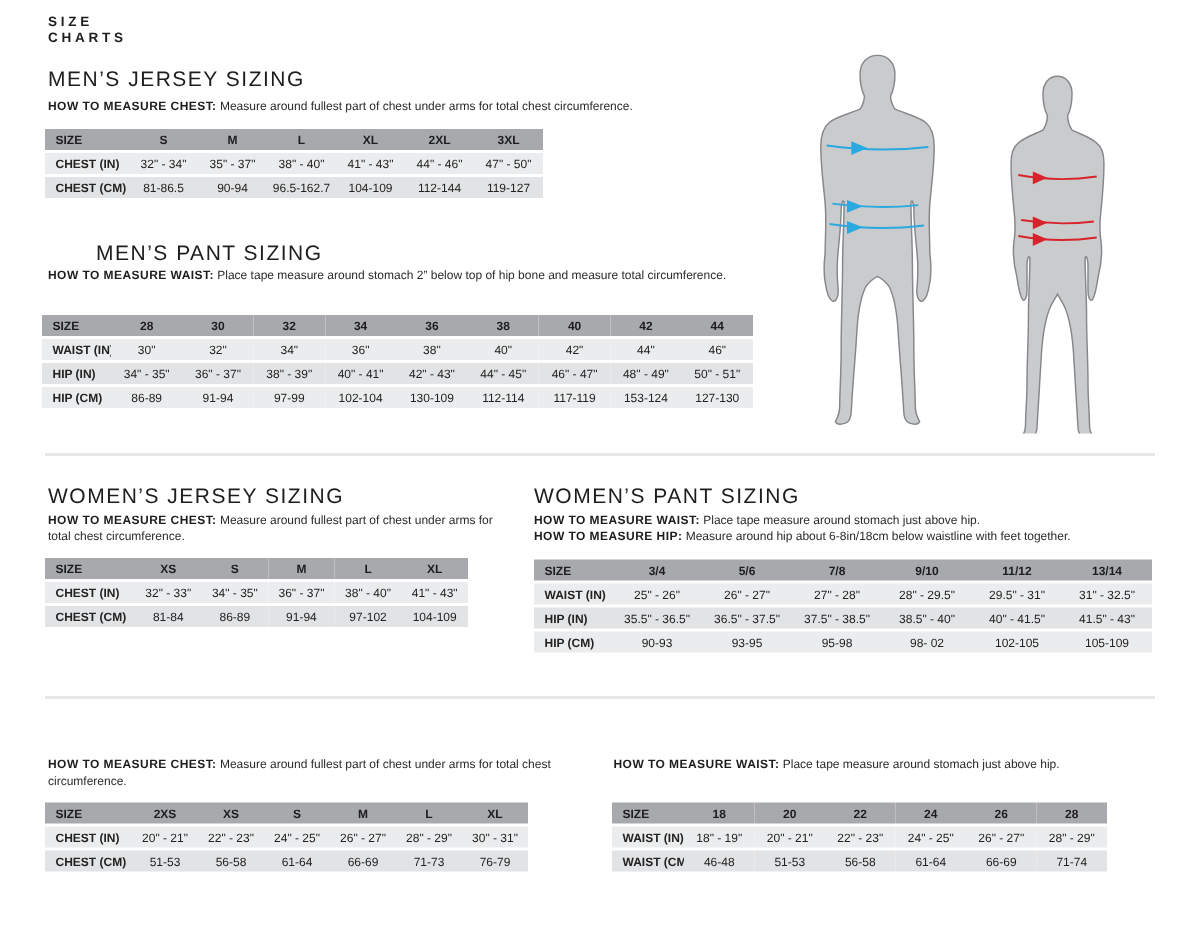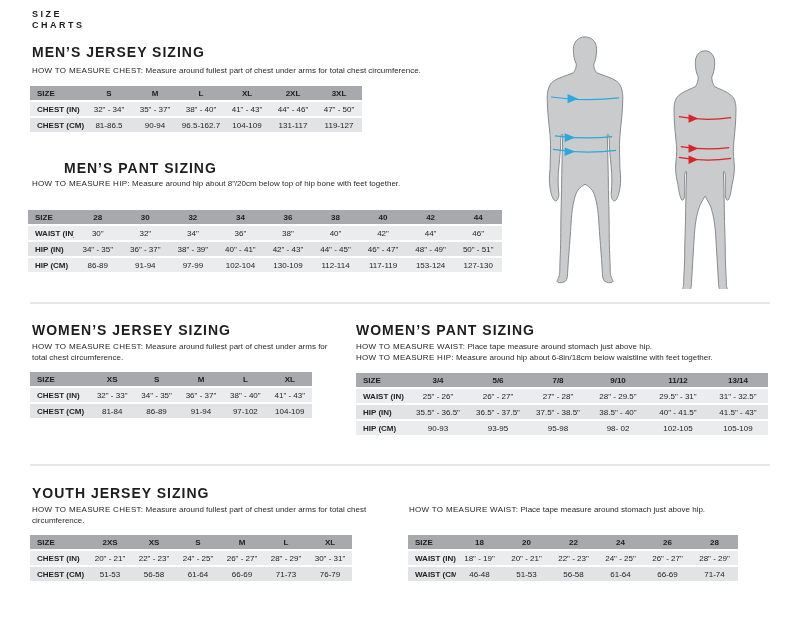--- a/index.html
+++ b/index.html
@@ -2,23 +2,23 @@
 <html><head>
 <meta charset="utf-8">
 <style>
   html,body{margin:0;padding:0;background:#fff;}
   #page{
     position:relative;width:800px;height:618px;background:#ffffff;overflow:hidden;
     font-family:"Liberation Sans", sans-serif;color:#1d1d1f;border-radius:11px;
   }
   .abs{position:absolute;}
   .size-label{font-size:9px;font-weight:bold;letter-spacing:2.5px;line-height:11px;white-space:pre-line;}
-  .sec-title{margin:0;font-size:14px;font-weight:bold;letter-spacing:1px;color:#1d1d1f;white-space:nowrap;text-align:right;}
+  .sec-title{margin:0;font-size:14px;font-weight:normal;letter-spacing:1px;color:#1d1d1f;white-space:nowrap;text-align:right;}
   .measure{margin:0;font-size:8px;line-height:10.5px;color:#2a2a2a;}
-  .measure strong{font-weight:normal;letter-spacing:.3px;color:#1d1d1f;}
+  .measure strong{font-weight:bold;letter-spacing:.3px;color:#1d1d1f;}
   .divider{height:2px;background:#e8e8e8;}
   .size-table{width:100%;border-collapse:separate;border-spacing:0 2px;table-layout:fixed;
     font-size:8px;color:#232323;}
   .size-table th,.size-table td{height:14px;padding:0 2px;text-align:center;vertical-align:middle;
     font-weight:normal;overflow:hidden;white-space:nowrap;}
   .size-table thead th{background:#a7a9ac;font-weight:bold;color:#1d1d1f;}
   .size-table .lbl{text-align:left;padding-left:7px;font-weight:bold;}
   .size-table tbody tr:nth-child(odd) th,.size-table tbody tr:nth-child(odd) td{background:#ebeced;}
   .size-table tbody tr:nth-child(even) th,.size-table tbody tr:nth-child(even) td{background:#e2e3e5;}
   svg{display:block;}
@@ -64,30 +64,30 @@
             <td>41" - 43"</td>
             <td>44" - 46"</td>
             <td>47" - 50"</td>
           </tr>
           <tr>
             <th class="lbl">CHEST (CM)</th>
             <td>81-86.5</td>
             <td>90-94</td>
             <td>96.5-162.7</td>
             <td>104-109</td>
-            <td>131-117</td>
+            <td>112-144</td>
             <td>119-127</td>
           </tr>
         </tbody>
       </table>
     </div>
 
   <h2 class="abs sec-title" style="left:32px;top:160px;margin-left:32px;">MEN’S PANT SIZING</h2>
   <div class="abs" style="left:32px;top:179px;width:480px;">
-    <p class="measure"><strong>HOW TO MEASURE HIP:</strong> <span>Measure around hip about 8”/20cm below top of hip bone with feet together.</span></p>
+    <p class="measure"><strong>HOW TO MEASURE WAIST:</strong> <span>Place tape measure around stomach 2” below top of hip bone and measure total circumference.</span></p>
   </div>
   <div class="abs" style="left:28px;top:208px;width:474px;">
       <table class="size-table">
         <colgroup>
           <col style="width: 46px;">
           <col>
           <col>
           <col>
           <col>
           <col>
@@ -274,21 +274,20 @@
             <td>98- 02</td>
             <td>102-105</td>
             <td>105-109</td>
           </tr>
         </tbody>
       </table>
     </div>
 
   <div class="abs divider" style="left:30px;top:464px;width:740px;"></div>
 
-  <h2 class="abs sec-title" style="left:32px;top:485px;">YOUTH JERSEY SIZING</h2>
   <p class="abs measure" style="left:32px;top:505px;width:345px;"><strong>HOW TO MEASURE CHEST:</strong> <span>Measure around fullest part of chest under arms for total chest circumference.</span></p>
   <div class="abs" style="left:30px;top:533px;width:322px;">
       <table class="size-table">
         <colgroup>
           <col style="width: 58px;">
           <col>
           <col>
           <col>
           <col>
           <col>

